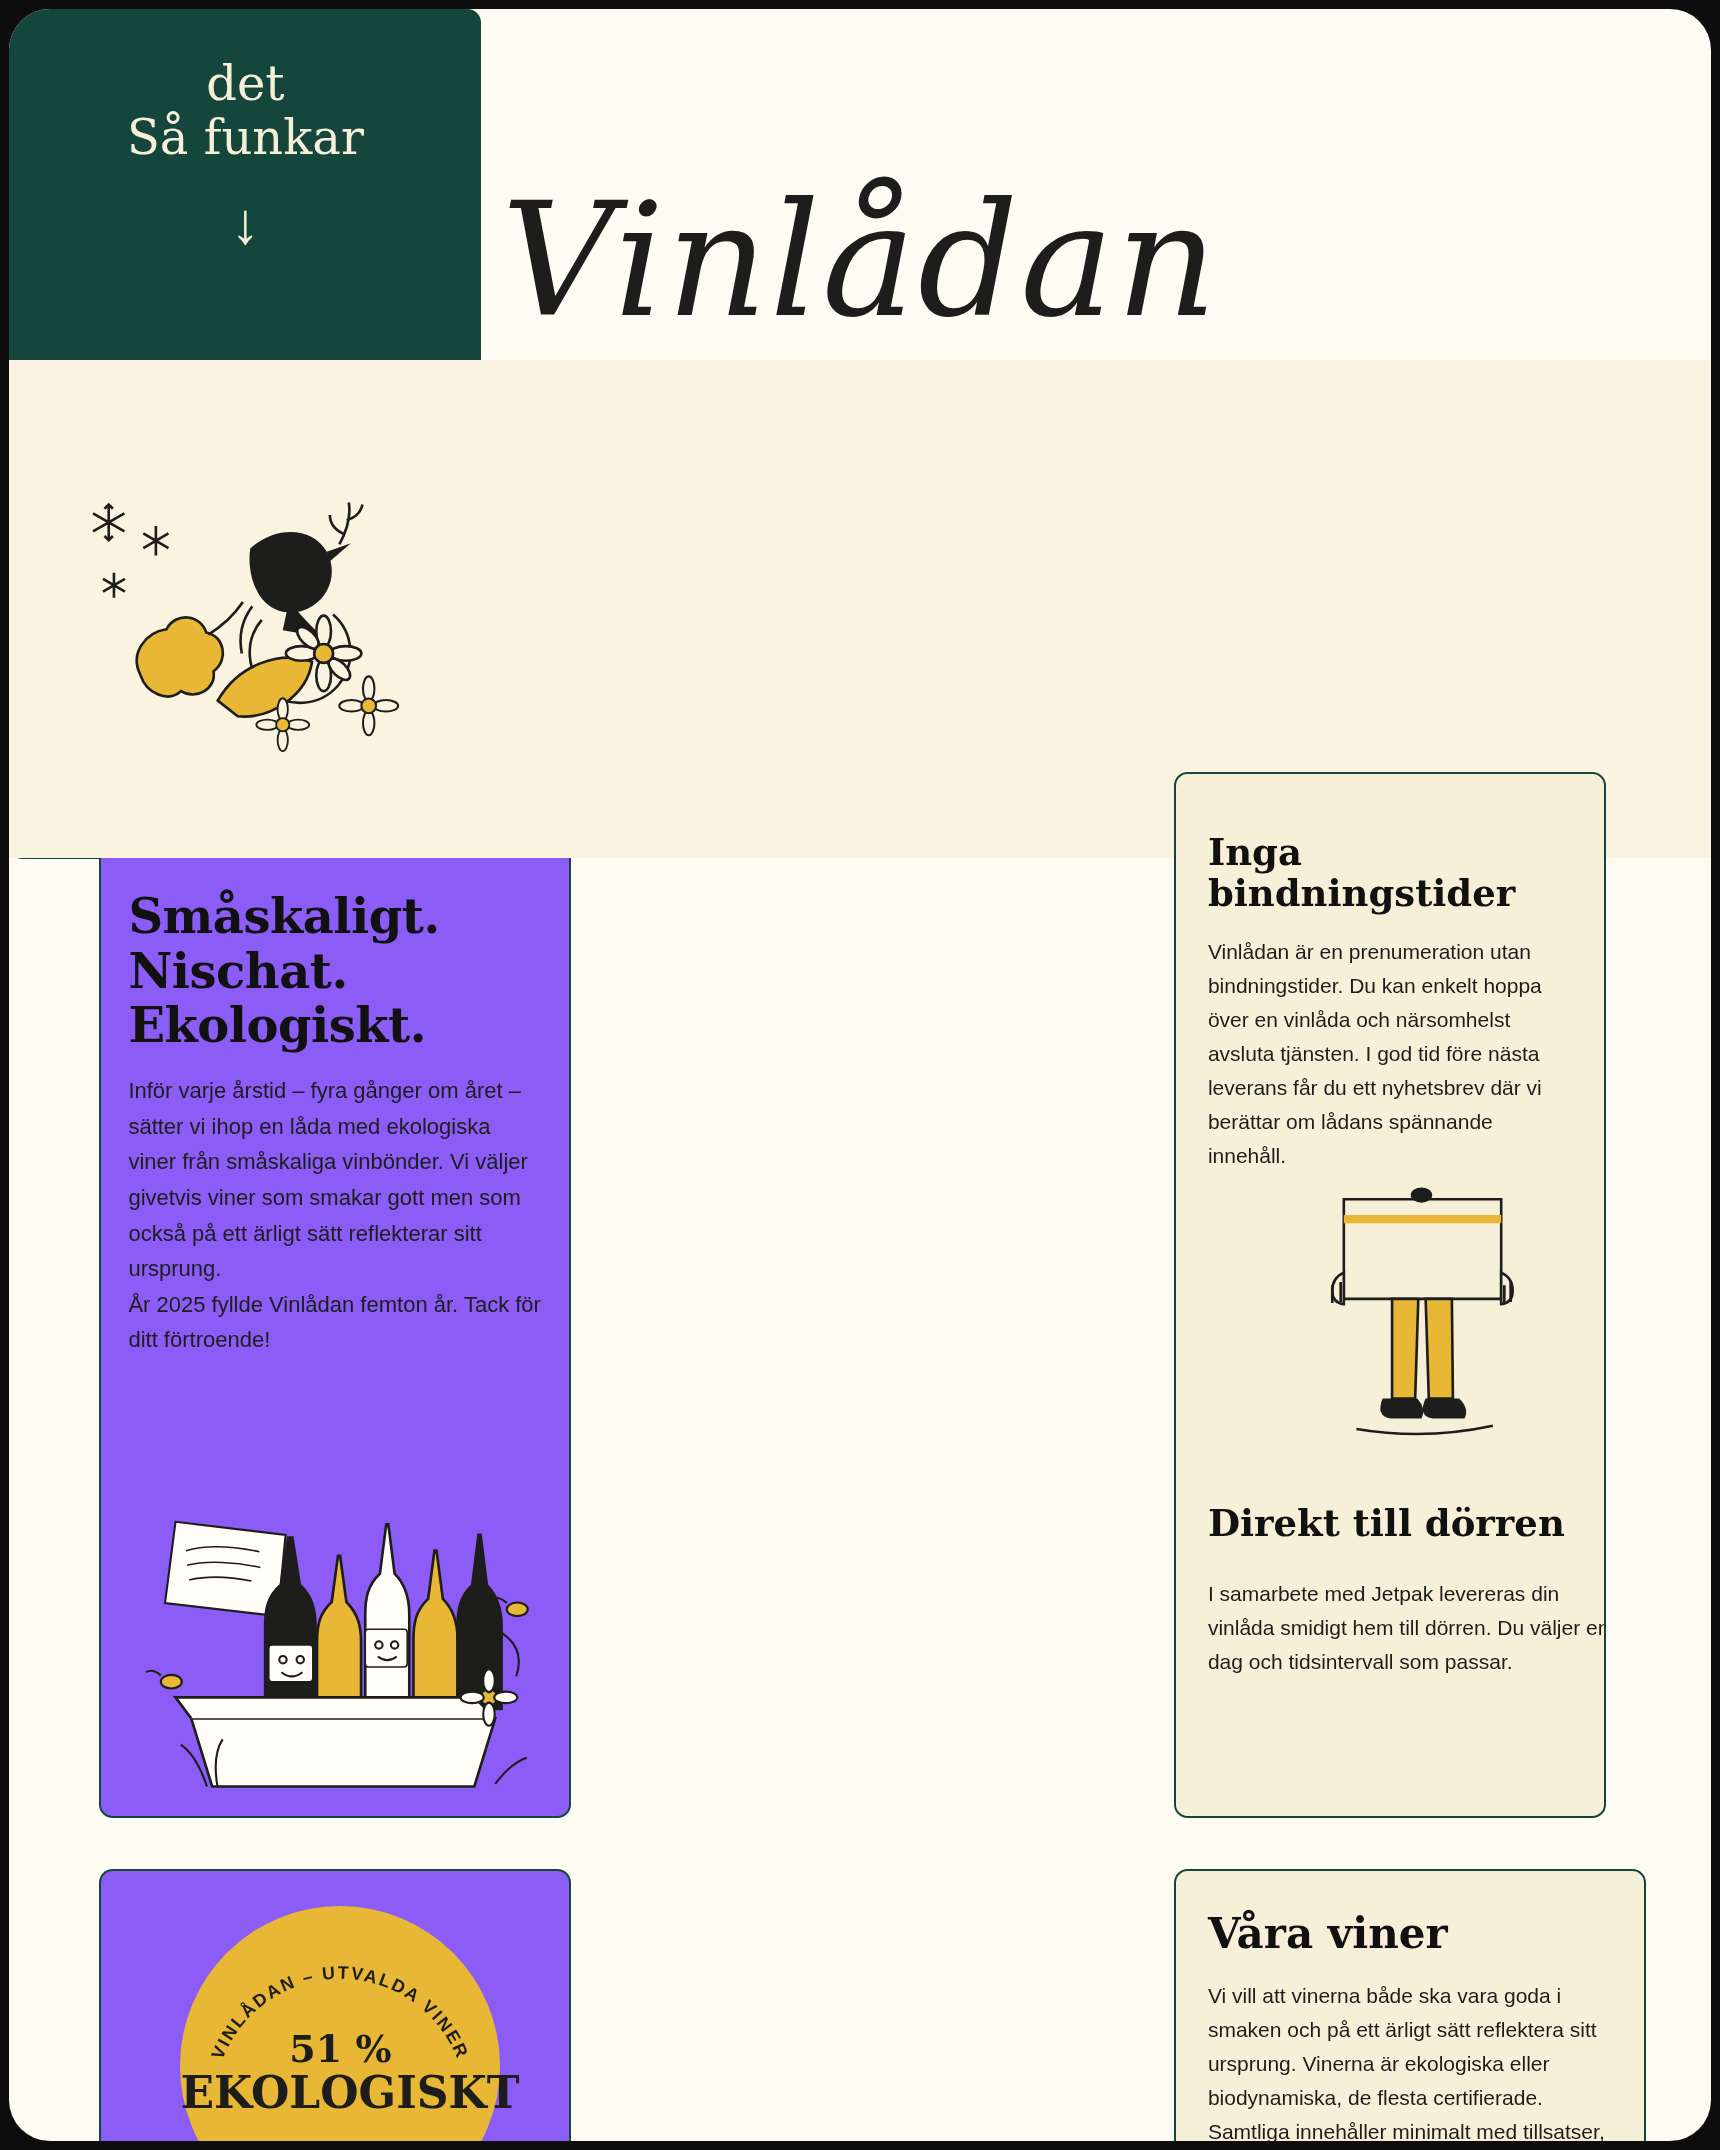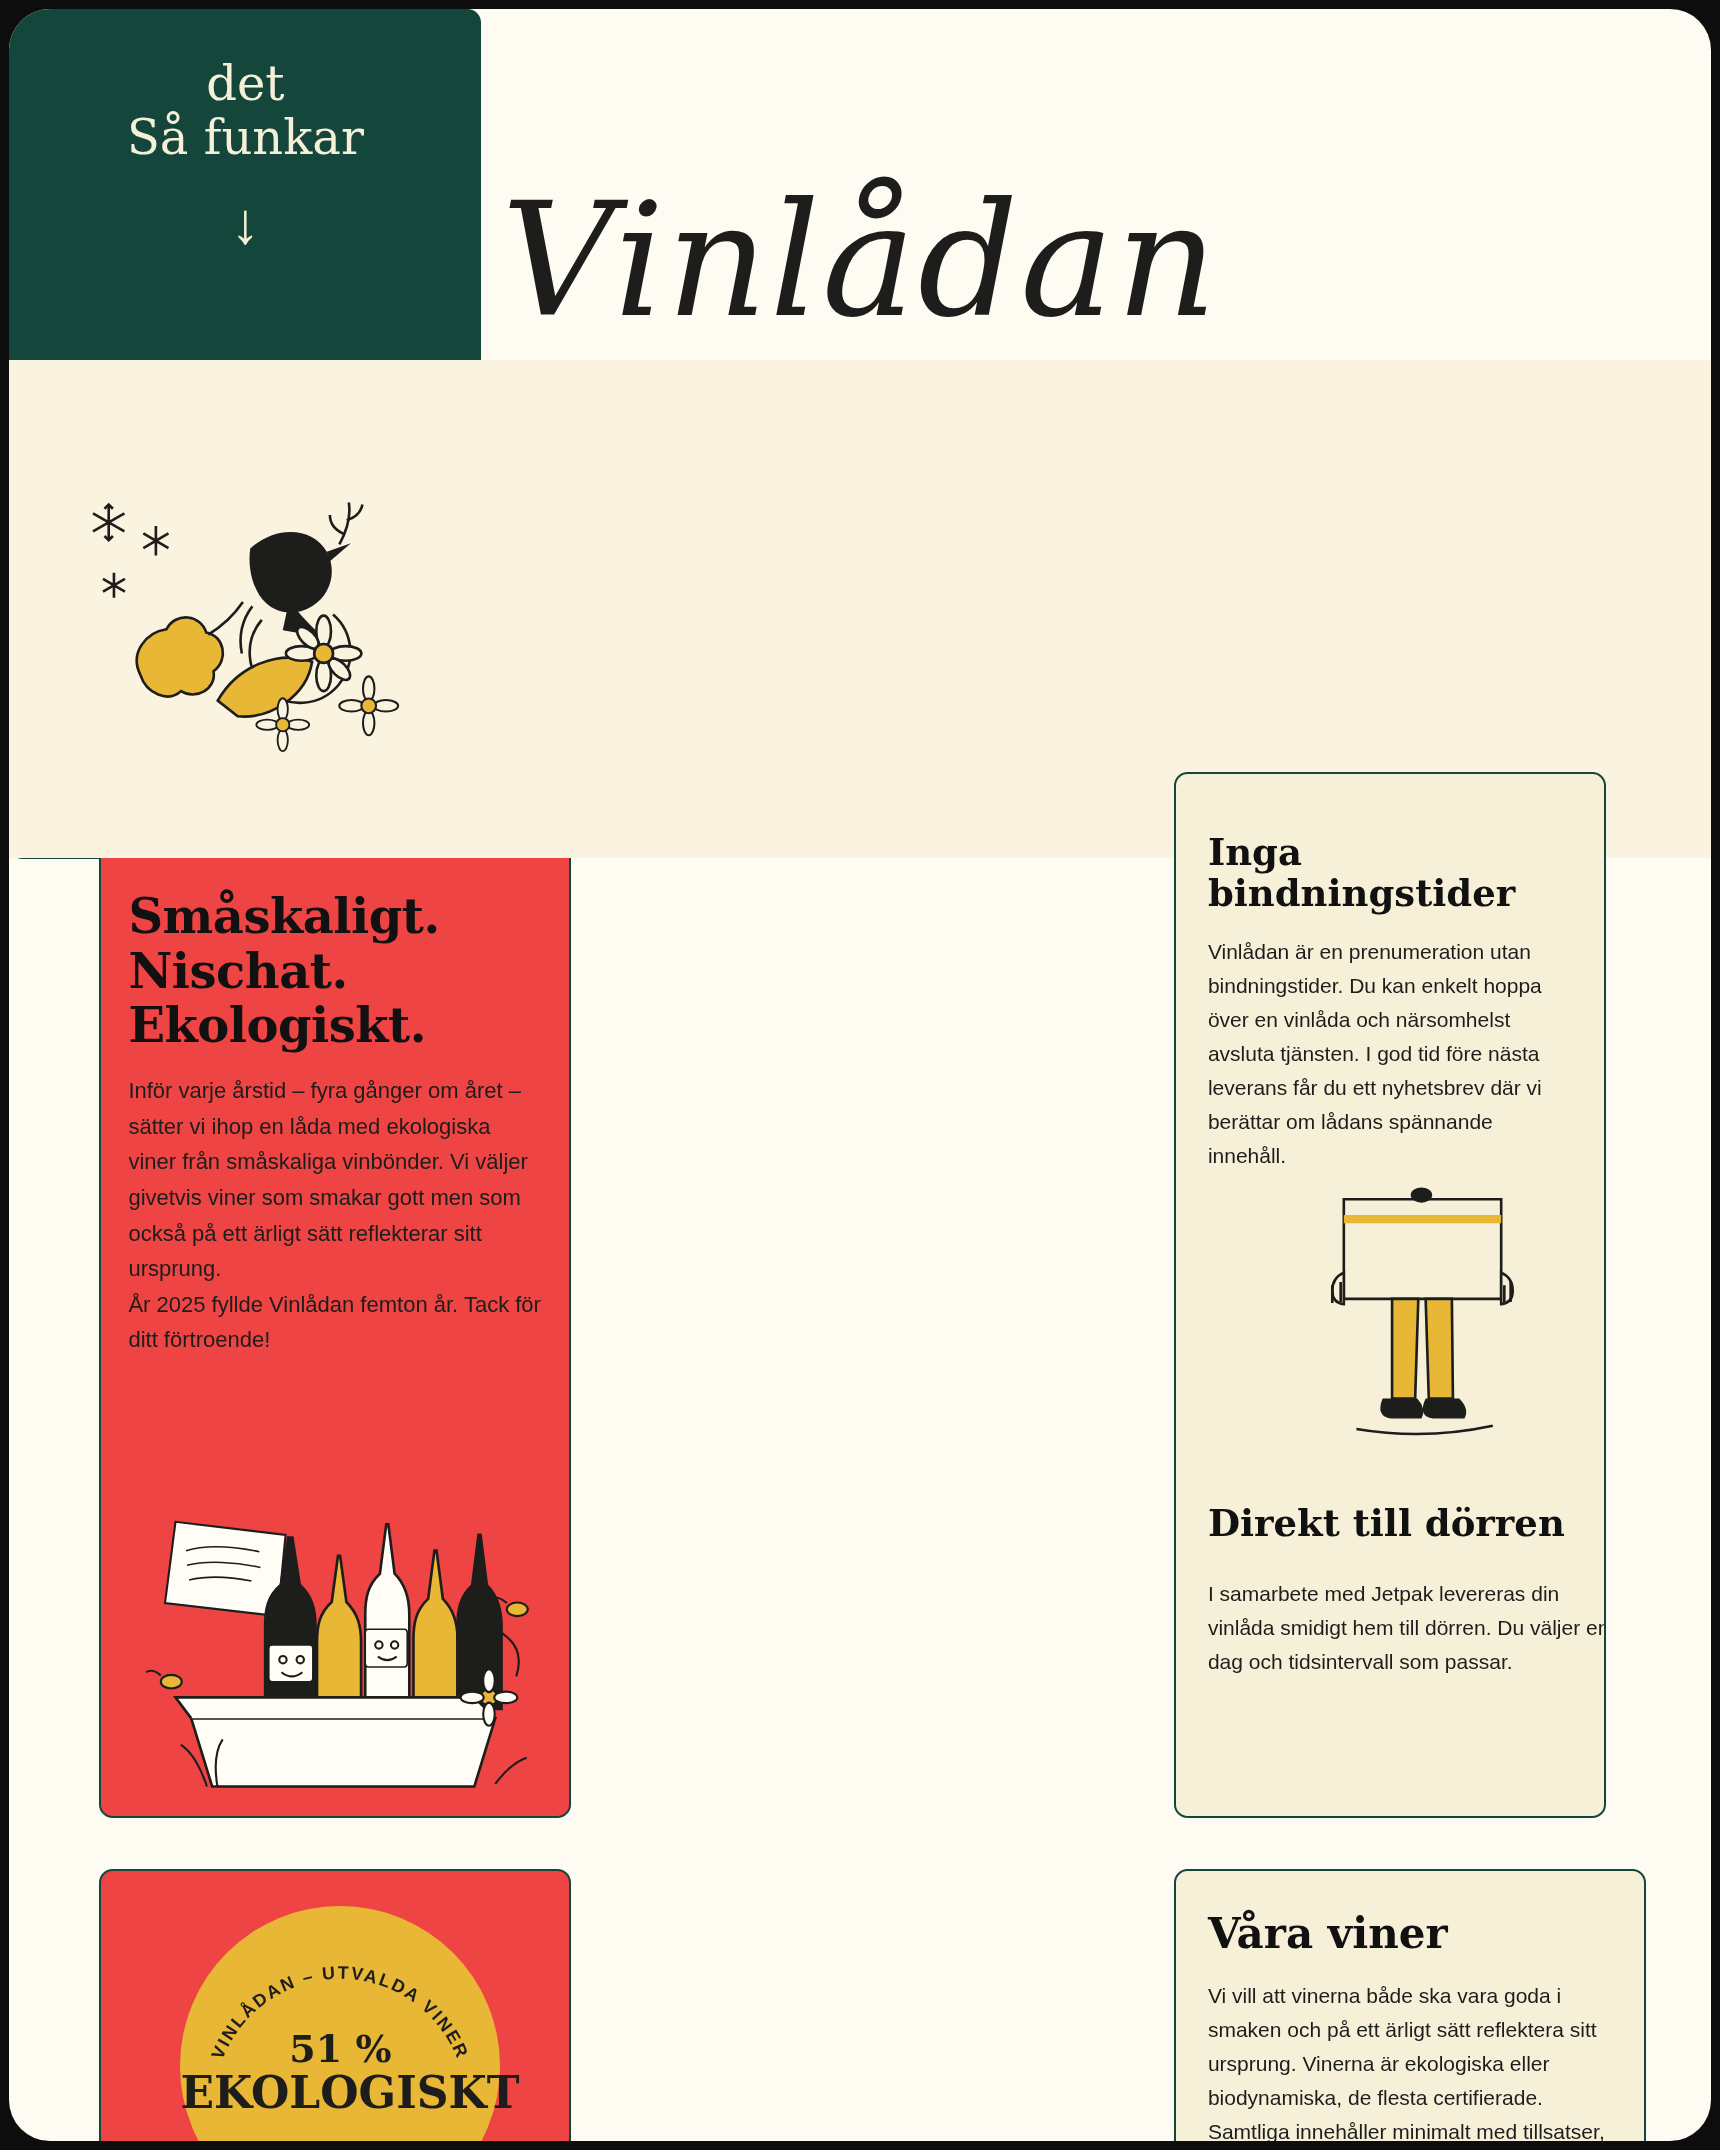--- a/index.html
+++ b/index.html
@@ -48,21 +48,21 @@
   }
 
   
   .card {
     position: absolute;
     border: 2.6px solid #14463c;
     border-radius: 13.6px;
     box-sizing: border-box;
     overflow: hidden;
   }
-  .card-white { background: #ef4444; }
+  .card-white { background: #8b5cf6; }
   .card-cream { background: #f7f0d9; }
 
   
   #card-hero {
     left: 90px;
     top: 763px;
     width: 472px;
     height: 1046px;
     padding: 28px 27px 0 27px;
   }

